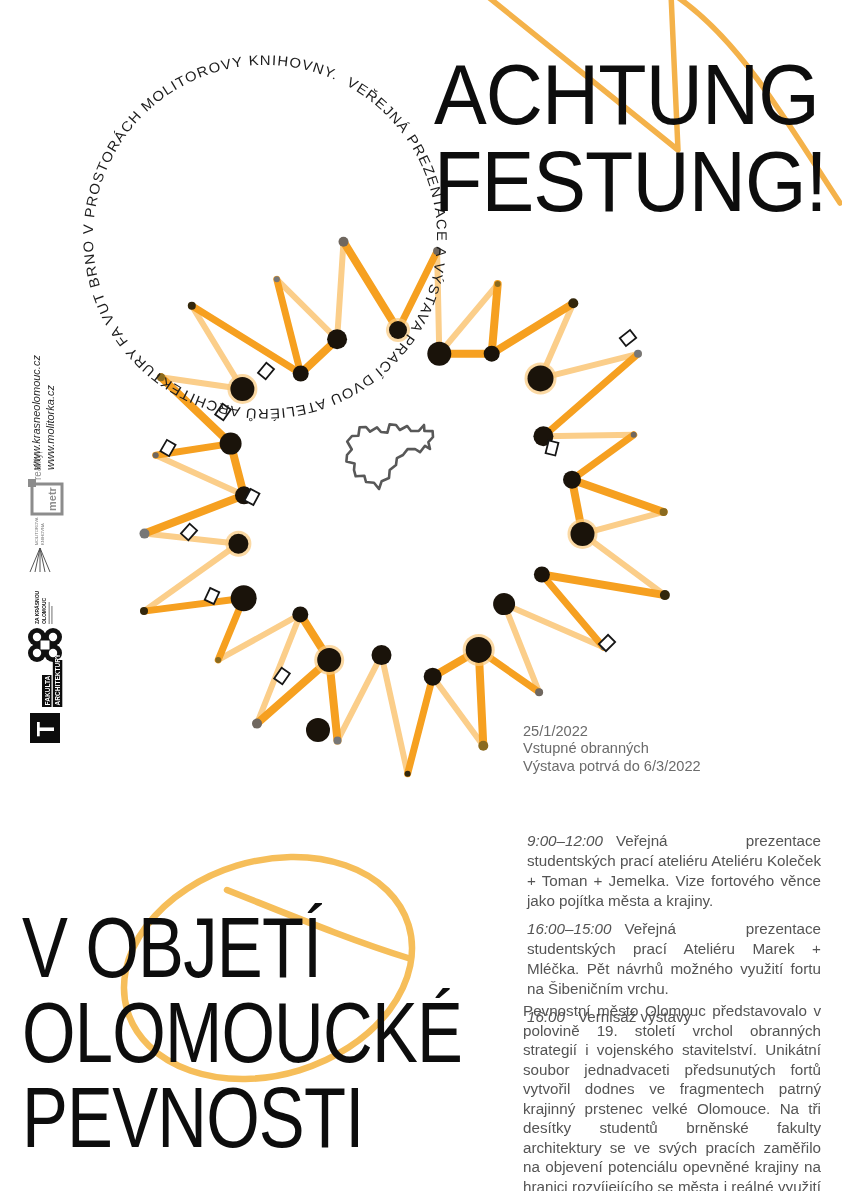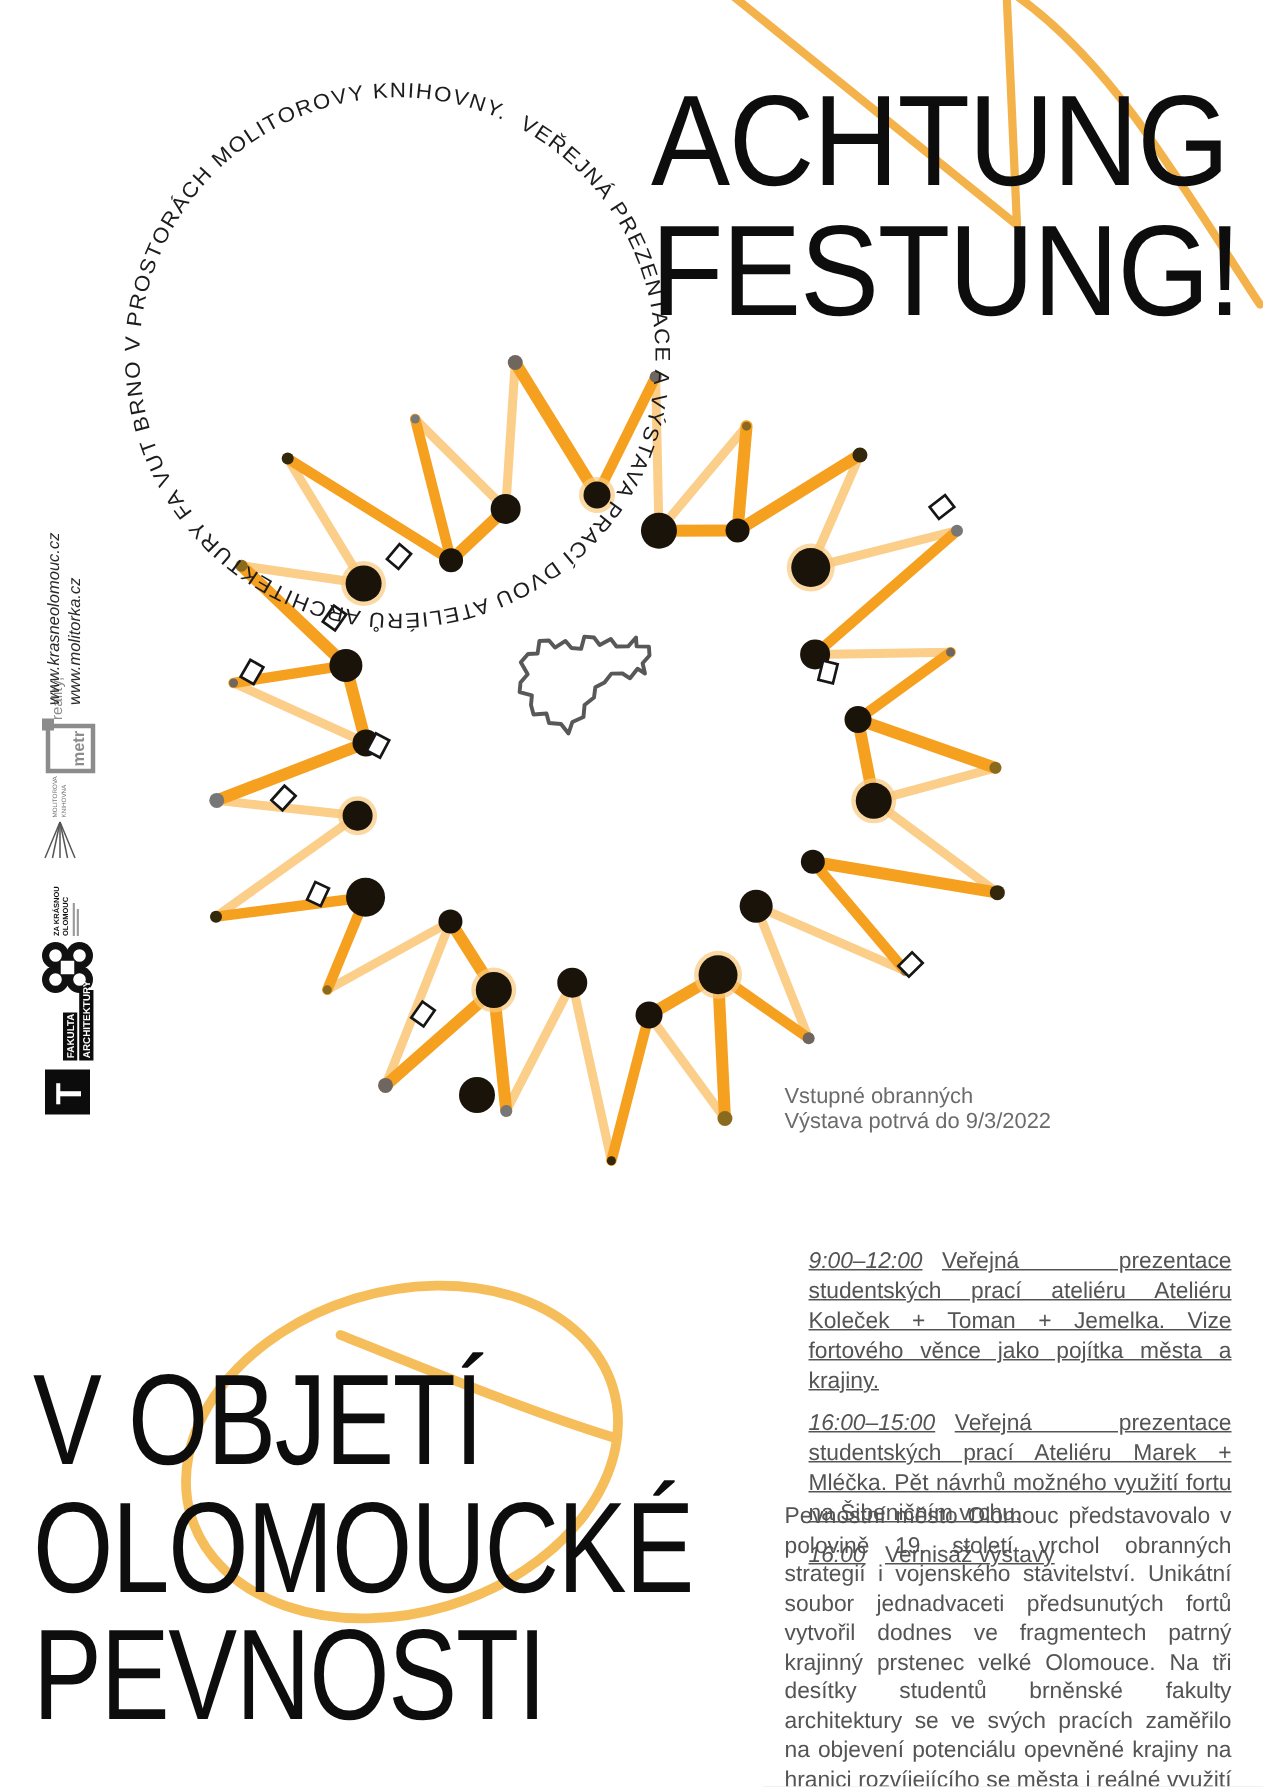--- a/index.html
+++ b/index.html
@@ -19,21 +19,21 @@
 
   .websites{
     position:absolute;left:30px;top:470px;width:150px;
     transform:rotate(-90deg);transform-origin:left top;
     font-size:11px;font-style:italic;line-height:13.5px;color:#2a2a2a;white-space:nowrap;
   }
   .col{position:absolute;left:523px;width:298px;text-align:justify;}
   .event{top:723px;font-size:14.6px;line-height:17.3px;color:#6b6b6b;text-align:left;}
   .event span{display:block;}
   .schedule{top:831px;font-size:15.2px;line-height:20px;color:#545454;}
-  .sched{margin:0 0 8px 16px;text-decoration:underline;}
+  .sched{margin:0 0 8px 4px;}
   .sched em{font-style:italic;margin-right:13px;}
   .description{top:1001px;font-size:15.2px;line-height:19.5px;color:#545454;}
 </style>
 </head>
 <body>
 
 <div class="poster">
 
   <svg id="art" width="842" height="1191" viewBox="0 0 842 1191">
     <path id="ctp" d="M345.8 85.1 A172 172 0 1 1 184.2 388.9 A172 172 0 1 1 345.8 85.1" fill="none"></path>
@@ -219,22 +219,23 @@
     <span>ACHTUNG</span>
     <span>FESTUNG!</span>
   </h1>
 
   <div class="websites">
     <div>www.krasneolomouc.cz</div>
     <div>www.molitorka.cz</div>
   </div>
 
   <div class="col event">
+    <span>25/1/2022</span>
     <span>Vstupné obranných</span>
-    <span>Výstava potrvá do 9/3/2022</span>
+    <span>Výstava potrvá do 6/3/2022</span>
   </div>
 
   <div class="col schedule">
     <p class="sched">
       <em>9:00–12:00</em><span>Veřejná prezentace studentských prací ateliéru Ateliéru Koleček + Toman + Jemelka. Vize fortového věnce jako pojítka města a krajiny.</span>
     </p>
     <p class="sched">
       <em>16:00–15:00</em><span>Veřejná prezentace studentských prací Ateliéru Marek + Mléčka. Pět návrhů možného využití fortu na Šibeničním vrchu.</span>
     </p>
     <p class="sched" style="text-align:left">

